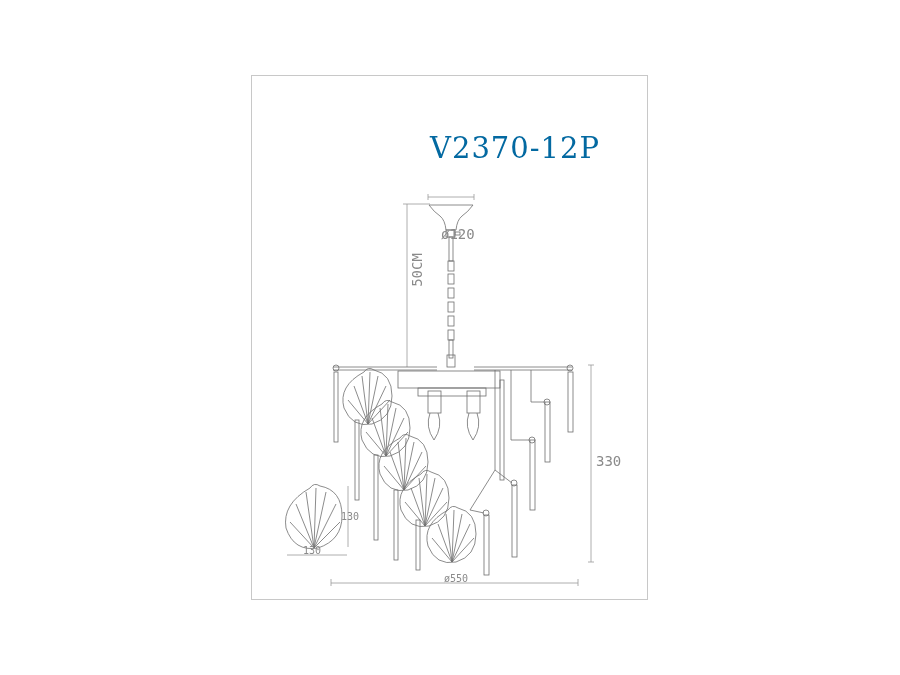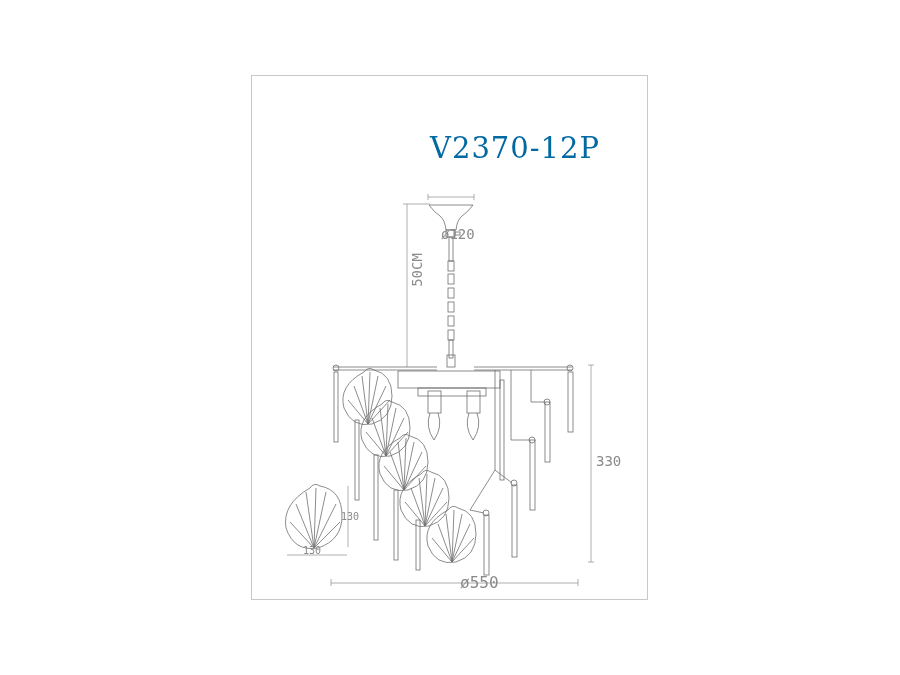--- a/index.html
+++ b/index.html
@@ -3,21 +3,21 @@
   <meta charset="utf-8">
   <style>
     html, body { margin: 0; padding: 0; background: #ffffff; }
     body { width: 900px; height: 675px; position: relative; overflow: hidden; font-family: "DejaVu Sans", sans-serif; }
     .frame { position: absolute; left: 251px; top: 75px; width: 397px; height: 525px; border: 1px solid #c8c8c8; box-sizing: border-box; }
     .title { position: absolute; left: 430px; top: 124px; font-family: "DejaVu Serif", serif; font-size: 29px; color: #0369a1; letter-spacing: 1px; line-height: 48px; }
     .dim { position: absolute; font-family: "DejaVu Sans Mono", monospace; color: #8a8a8a; }
     .dim-120 { left: 441px; top: 186px; font-size: 14px; margin-top: 40px; }
     .dim-50cm { left: 387px; top: 262px; font-size: 14px; transform: rotate(-90deg); transform-origin: center; width: 60px; text-align: center; }
     .dim-450 { left: 596px; top: 453px; font-size: 14px; }
-    .dim-550 { left: 460px; top: 573px; font-size: 16px; }
+    .dim-550 { left: 444px; top: 573px; font-size: 10px; }
     .dim-130v { left: 341px; top: 511px; font-size: 10px; }
     .dim-130h { left: 303px; top: 545px; font-size: 10px; }
     svg.drawing { position: absolute; left: 0; top: 0; }
   </style>
 </head>
 <body>
 
 <div class="frame"></div>
 
 <div class="title">V2370-12P</div>

